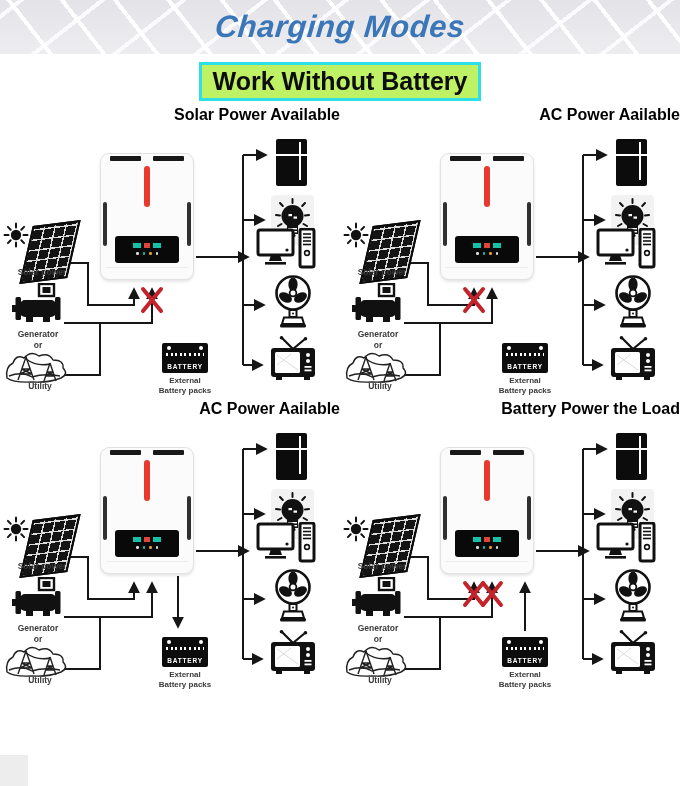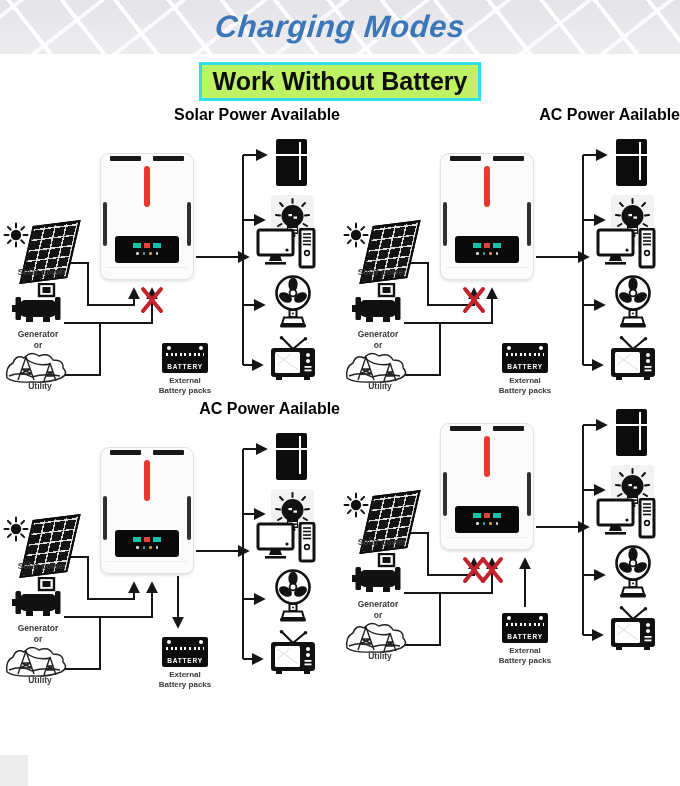--- a/index.html
+++ b/index.html
@@ -646,20 +646,21 @@
         <rect x="35.5" y="31" width="7" height="1.8"></rect>
               <rect x="35.5" y="34.5" width="7" height="1.8"></rect>
       </g>
       <rect x="7" y="42" width="6" height="3" fill="#111"></rect>
       <rect x="35" y="42" width="6" height="3" fill="#111"></rect>
     </svg>
 
   </div>
 </div>
     <div class="diagram">
+  <div class="diagram-title">Battery Power the Load</div>
   <div class="canvas">
 
     <svg class="wires" width="340" height="270" viewBox="0 0 340 270">
       <defs>
         <marker id="ah3" viewBox="0 0 10 10" refX="8.5" refY="5" markerWidth="6" markerHeight="6" orient="auto">
           <path d="M0,0 L10,5 L0,10 Z" fill="#161616"></path>
         </marker>
       </defs>
       <polyline points="70,138 88,138 88,180 134,180 134,164" marker-end="url(#ah3)"></polyline>
       <polyline points="64,198 152,198 152,164" marker-end="url(#ah3)"></polyline>

